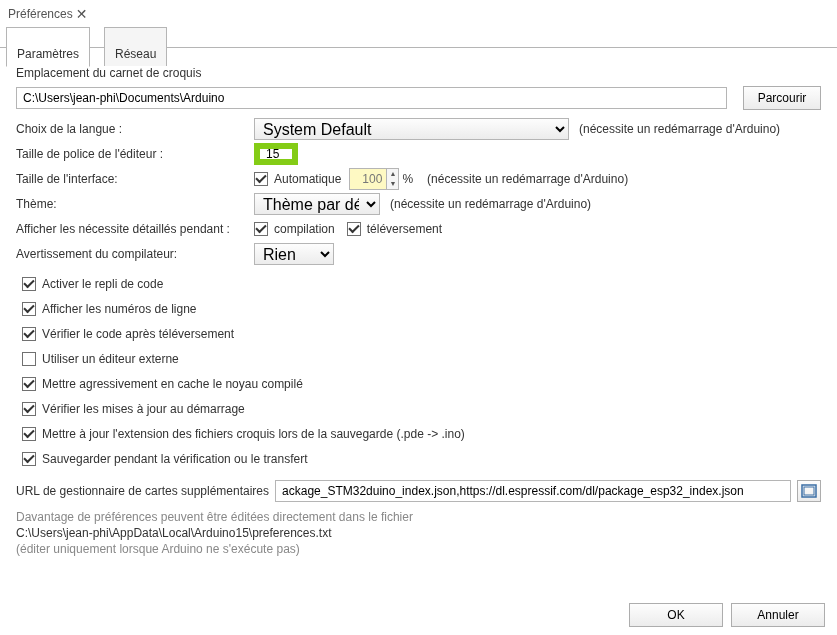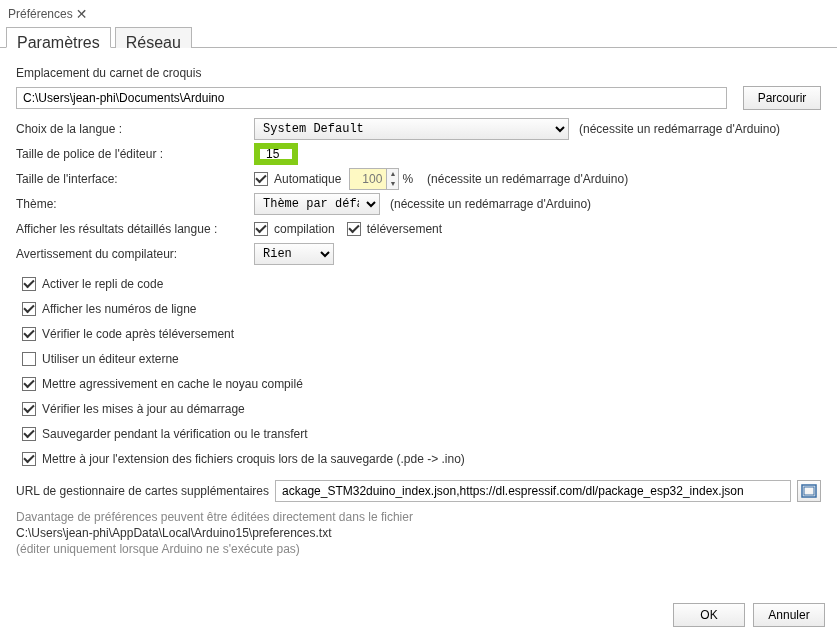--- a/index.html
+++ b/index.html
@@ -26,29 +26,29 @@
     display: flex; align-items: center; justify-content: center;
     color: #555; cursor: pointer; font-size: 14px;
   }
   .tabs {
     display: flex;
     border-bottom: 1px solid #b5b5b5;
     padding: 0 6px;
     height: 22px;
   }
   .tab {
-    padding: 6px 10px;
+    padding: 19px 10px;
     border: 1px solid #b5b5b5;
     border-bottom: none;
     background: #f5f5f5;
-    margin-right: 4px;
+    margin-right: 14px;
     cursor: pointer;
     position: relative;
     top: 1px;
-    font-size: 16px;
+    font-size: 12px;
   }
   .tab.active {
     background: #fff;
     border-bottom: 1px solid #fff;
   }
   .content {
     padding: 14px 16px 8px 16px;
   }
   .section-label {
     margin: 4px 0 6px 0;
@@ -89,22 +89,22 @@
     padding: 2px 12px;
     font-size: 12px;
     cursor: pointer;
     font-family: inherit;
   }
   .btn-browse { margin-left: 16px; width: 78px; }
   select.combo {
     height: 22px;
     border: 1px solid #b5b5b5;
     background: linear-gradient(#fdfdfd,#ececec);
-    font-size: 12px;
-    font-family: Liberation Mono, monospace;
+    font-size: 16px;
+    font-family: Liberation Sans, sans-serif;
     padding: 1px 4px;
   }
   .note {
     margin-left: 10px;
     font-size: 12px;
     color: #333;
   }
   .checkbox {
     width: 14px; height: 14px;
     border: 1px solid #707070;
@@ -172,21 +172,21 @@
   .hint { color: #888; font-size: 12px; margin: 8px 0 2px 0; }
   .path-text { color: #333; font-size: 12px; margin: 2px 0; }
   .footer {
     display: flex;
     justify-content: flex-end;
     gap: 8px;
     padding: 6px 12px 8px 12px;
     position: absolute;
     bottom: 0; left: 0; right: 0;
   }
-  .footer .btn { width: 72px; }
+  .footer .btn { width: 94px; }
 </style>
 </head>
 <body>
 
 <div class="titlebar">
   <span class="titlebar-title">Préférences</span>
   <span class="titlebar-close">✕</span>
 </div>
 
 <div class="tabs">
@@ -233,21 +233,21 @@
 
   <div class="row">
     <span class="label-col">Thème:</span>
     <select class="combo" style="width:126px;">
       <option>Thème par défaut</option>
     </select>
     <span class="note">(nécessite un redémarrage d'Arduino)</span>
   </div>
 
   <div class="row">
-    <span class="label-col">Afficher les résultats détaillés langue :</span>
+    <span class="label-col">Afficher les nécessite détaillés pendant :</span>
     <span class="checkbox checked"></span>
     <span>compilation</span>
     <span style="width:12px;"></span>
     <span class="checkbox checked"></span>
     <span>téléversement</span>
   </div>
 
   <div class="row">
     <span class="label-col">Avertissement du compilateur:</span>
     <select class="combo" style="width:80px;">
@@ -275,25 +275,25 @@
     <div class="row">
       <span class="checkbox checked"></span>
       <span>Mettre agressivement en cache le noyau compilé</span>
     </div>
     <div class="row">
       <span class="checkbox checked"></span>
       <span>Vérifier les mises à jour au démarrage</span>
     </div>
     <div class="row">
       <span class="checkbox checked"></span>
+      <span>Mettre à jour  l'extension des fichiers croquis lors de la sauvegarde (.pde -&gt; .ino)</span>
+    </div>
+    <div class="row">
+      <span class="checkbox checked"></span>
       <span>Sauvegarder pendant la vérification ou le transfert</span>
-    </div>
-    <div class="row">
-      <span class="checkbox checked"></span>
-      <span>Mettre à jour  l'extension des fichiers croquis lors de la sauvegarde (.pde -&gt; .ino)</span>
     </div>
   </div>
 
   <div class="url-row">
     <span class="url-label">URL de gestionnaire de cartes supplémentaires</span>
     <input type="text" class="url-input" value="ackage_STM32duino_index.json,https://dl.espressif.com/dl/package_esp32_index.json" style="">
     <span class="icon-expand">
       <svg width="16" height="14">
         <rect x="1" y="1" width="14" height="12" fill="none" stroke="#3a6ea5" stroke-width="1.5"></rect>
         <rect x="3" y="3" width="10" height="8" fill="none" stroke="#3a6ea5" stroke-width="1"></rect>

